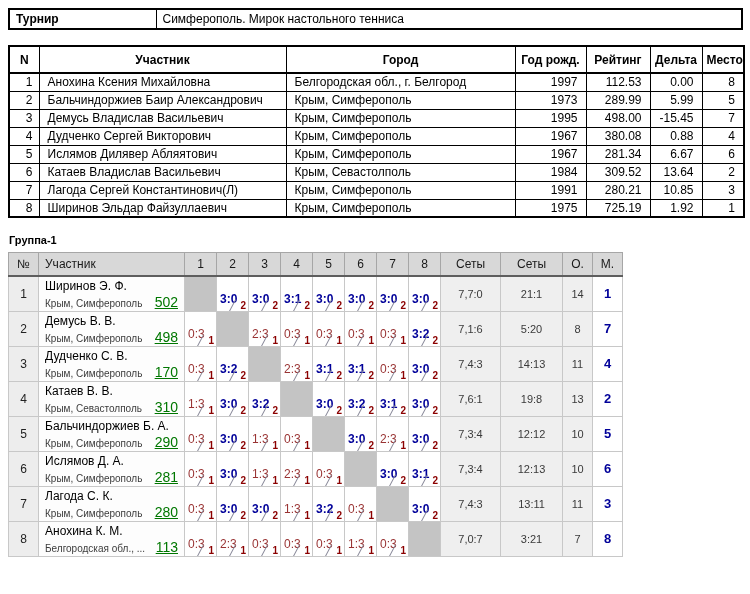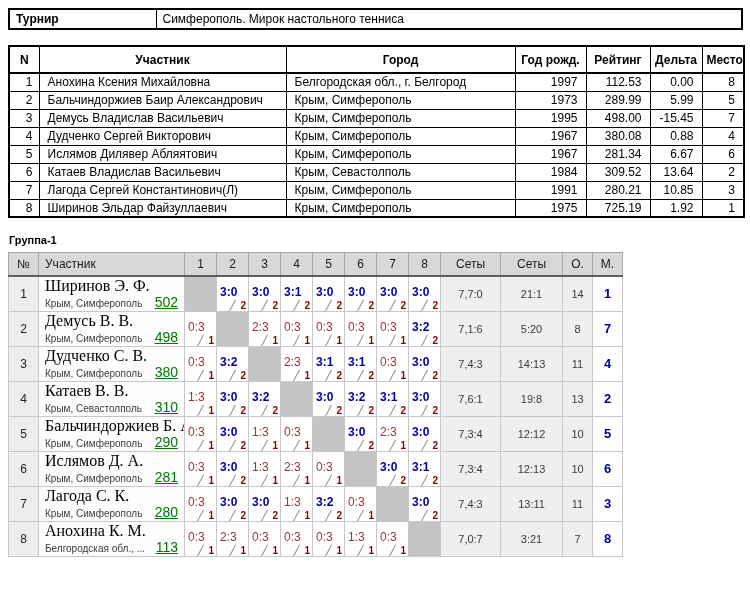--- a/index.html
+++ b/index.html
@@ -43,27 +43,27 @@
   .gtable{width:612px;border:1px solid #888;table-layout:fixed;}
   .gtable th{
     background:#d8d8d8;border:1px solid #a6a6a6;border-bottom:2px solid #5e5e5e;
     font-size:12px;font-weight:normal;height:23px;padding:1px 4px;
     text-align:center;white-space:nowrap;overflow:hidden;color:#1a1a1a;
   }
   .gtable th.th-name{text-align:left;padding-left:6px;}
   .gtable td{border:1px solid #c8c8c8;height:30px;padding:0;overflow:hidden;}
   td.gnum{background:#ededed;text-align:center;font-size:12px;color:#222;}
   td.gname{background:#fdfdfd;padding:2px 4px 1px 6px;vertical-align:top;}
-  .pname{font-size:16px;color:#000;line-height:14px;white-space:nowrap;font-family:Liberation Serif, serif;}
+  .pname{font-size:12px;color:#000;line-height:14px;white-space:nowrap;}
   .crow{display:flex;justify-content:space-between;align-items:baseline;margin-top:1px;}
   .pcity{font-size:10px;color:#3c3c3c;white-space:nowrap;overflow:hidden;}
   .prating{font-size:14px;color:var(--rating);padding-right:2px;text-decoration:underline;}
   td.mcell{position:relative;background:#fff;}
   td.selfcell{background:#c4c4c4;}
-  .sc{position:absolute;top:8px;left:3px;font-size:12px;letter-spacing:0;}
+  .sc{position:absolute;top:15px;left:3px;font-size:12px;letter-spacing:0;}
   .sc.w{color:var(--win);font-weight:bold;}
   .sc.l{color:var(--loss);font-weight:normal;}
   .slash{position:absolute;right:9px;bottom:5px;width:13px;height:1px;background:#8c8c9c;transform:rotate(-62deg);}
   .pts{position:absolute;right:2px;bottom:0;font-size:10px;font-weight:bold;color:var(--points);}
   td.gstat{background:#efefef;text-align:center;font-size:11px;color:#3a3a3a;white-space:nowrap;}
   td.gplace{background:#fff;text-align:center;font-size:13px;font-weight:bold;color:var(--place);}
 </style>
 </head>
 <body>
 
@@ -314,21 +314,21 @@
         <td class="gstat">5:20</td>
         <td class="gstat">8</td>
         <td class="gplace">7</td>
       </tr>
       <tr>
         <td class="gnum">3</td>
         <td class="gname">
           <div class="pname">Дудченко С. В.</div>
           <div class="crow">
             <span class="pcity">Крым, Симферополь</span>
-            <span class="prating">380</span>
+            <span class="prating">170</span>
           </div>
         </td>
         <td class="mcell">
           <span class="sc l">0:3</span>
           <span class="slash"></span>
           <span class="pts">1</span>
         </td>
         <td class="mcell">
           <span class="sc w">3:2</span>
           <span class="slash"></span>

